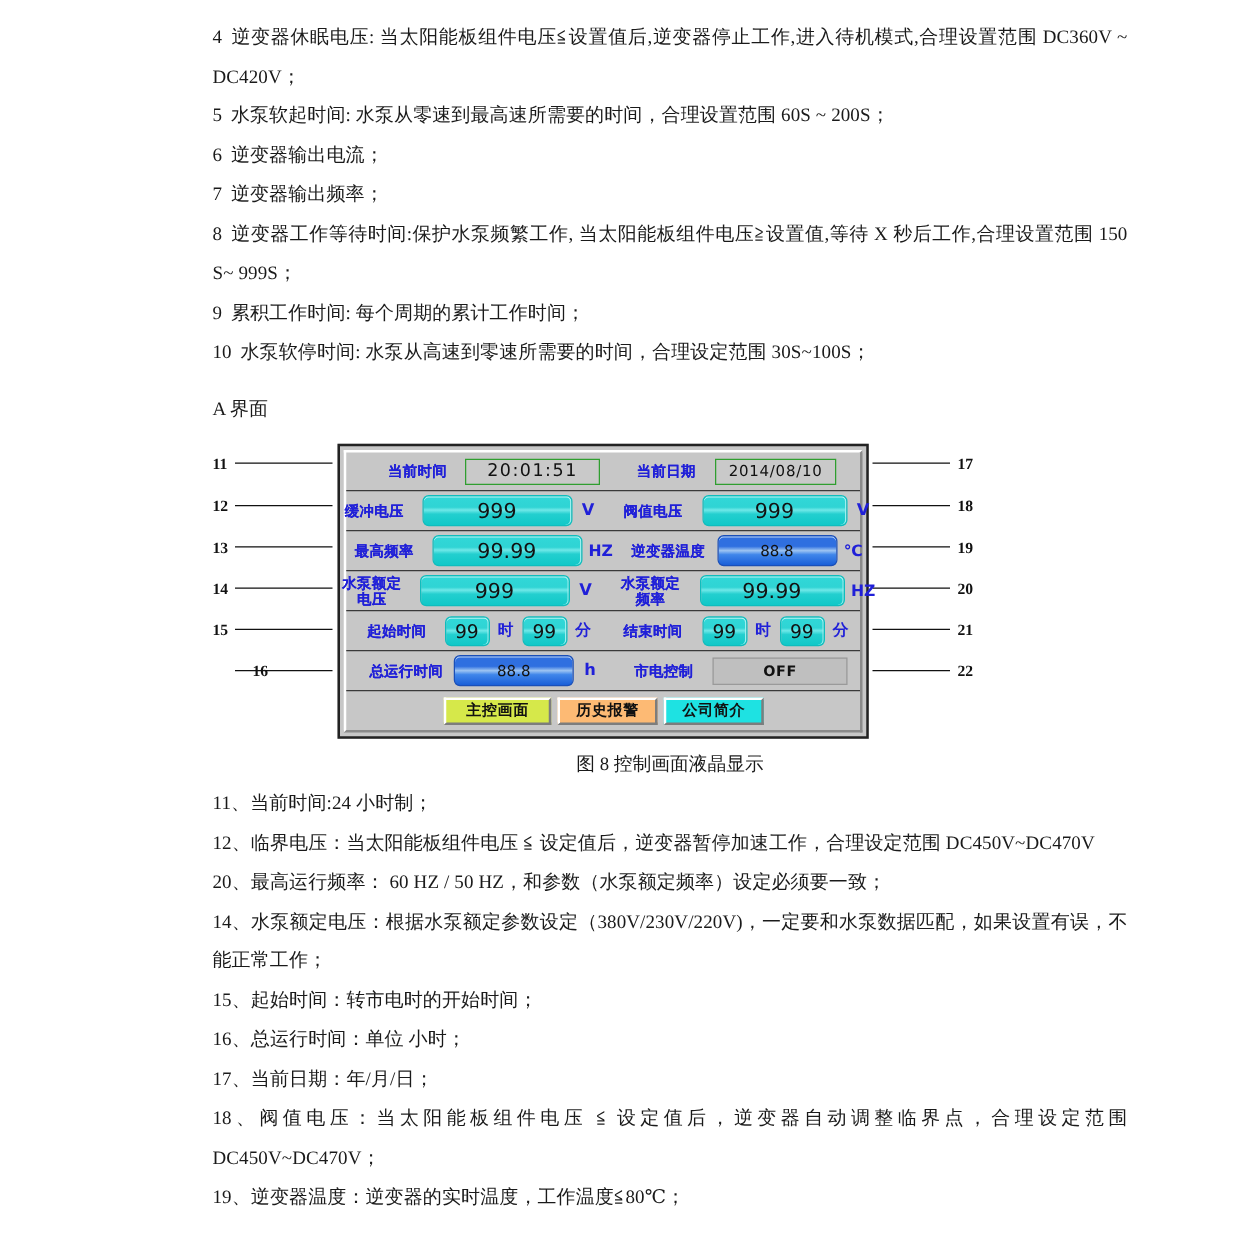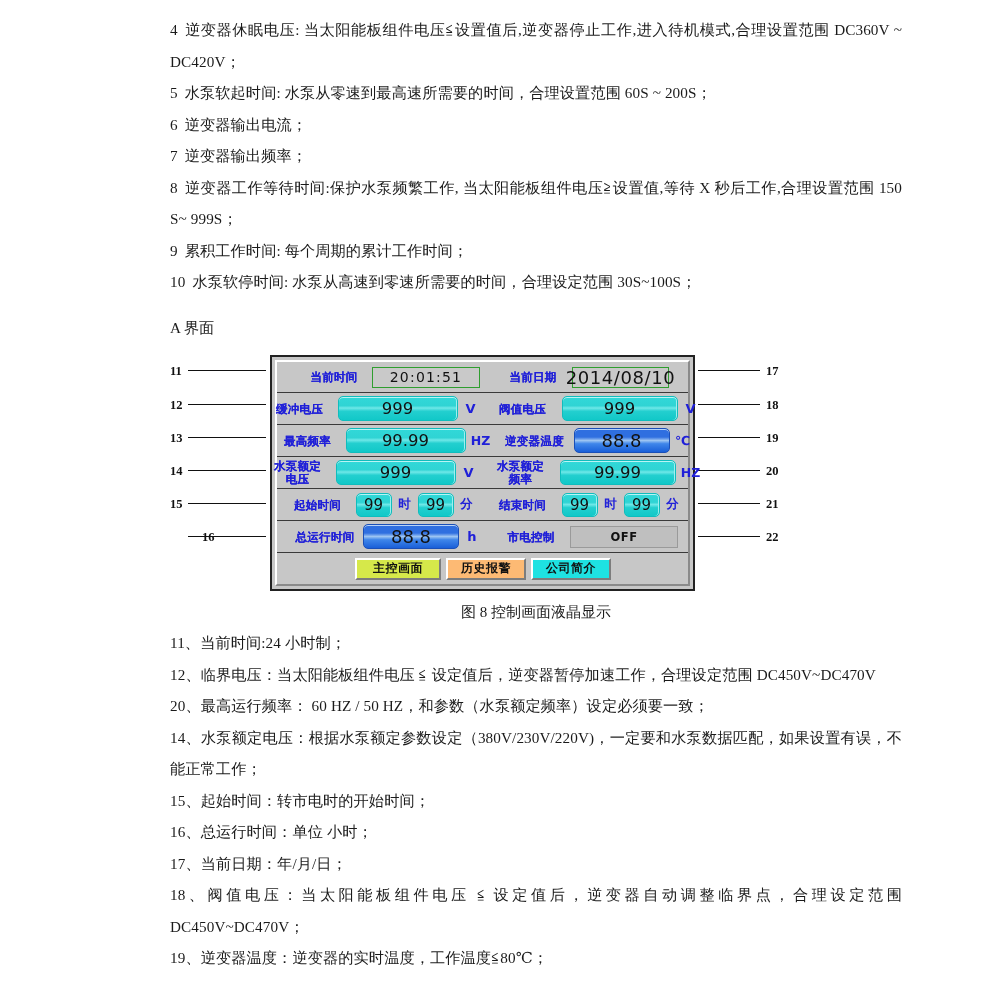--- a/index.html
+++ b/index.html
@@ -147,21 +147,21 @@
   
   .field.flat {
     height: 21px;
     background: #c9c9c9;
     border: 1.6px solid #2f9e2f;
     font-size: 14px;
     letter-spacing: 1.2px;
     font-weight: 400;
   }
   .field.flat.time { width: 108px; }
-  .field.flat.date { width: 97px; font-size: 18px; letter-spacing: 0.6px; }
+  .field.flat.date { width: 97px; font-size: 12px; letter-spacing: 0.6px; }
 
   
   .field.cyan {
     height: 25px;
     border-radius: 5px;
     font-size: 16.5px;
     font-weight: 400;
     background:
       linear-gradient(to bottom,
         #31d8d8 0%, #2fd4d4 38%,
@@ -170,21 +170,21 @@
     box-shadow: inset 0 1px 0 #b9f4f4, inset -1px 0 0 #9defef;
   }
   .field.cyan.w-big  { width: 120px; }
   .field.cyan.w-big2 { width: 116px; }
   .field.cyan.w-sm   { width: 36px; font-size: 15px; height: 24px; }
 
   
   .field.blue {
     height: 25px;
     border-radius: 5px;
-    font-size: 18px;
+    font-size: 12px;
     background:
       linear-gradient(to bottom,
         #2f6fe0 0%, #2f6fe0 35%,
         #9cc4f2 50%, #3f86ea 64%, #1a5fd8 100%);
     border: 1.4px solid #1a4fb8;
     box-shadow: inset 0 1px 0 #b9d4f8;
   }
   .field.blue.w-temp { width: 96px; }
   .field.blue.w-run  { width: 96px; }
 

